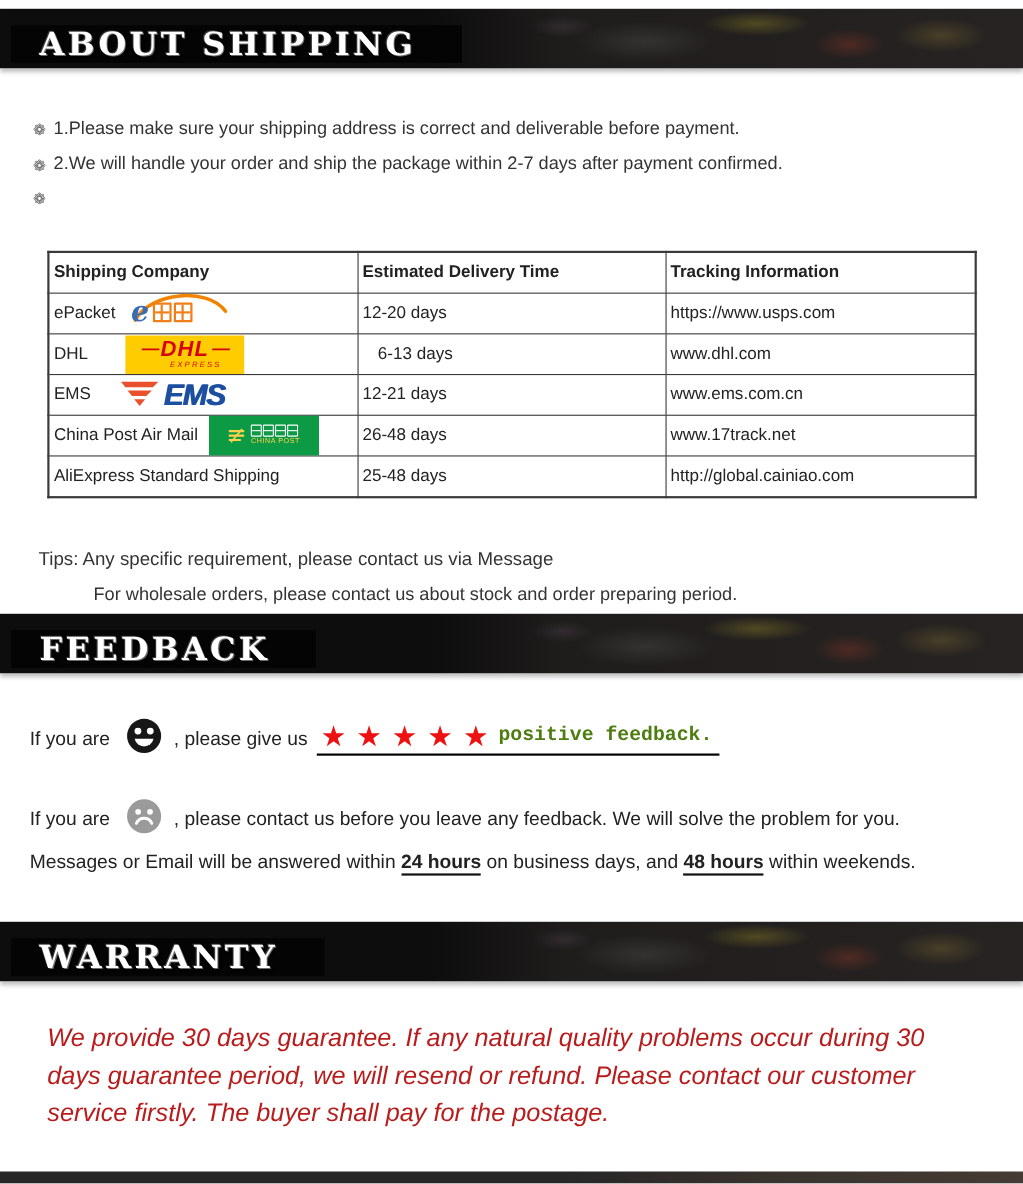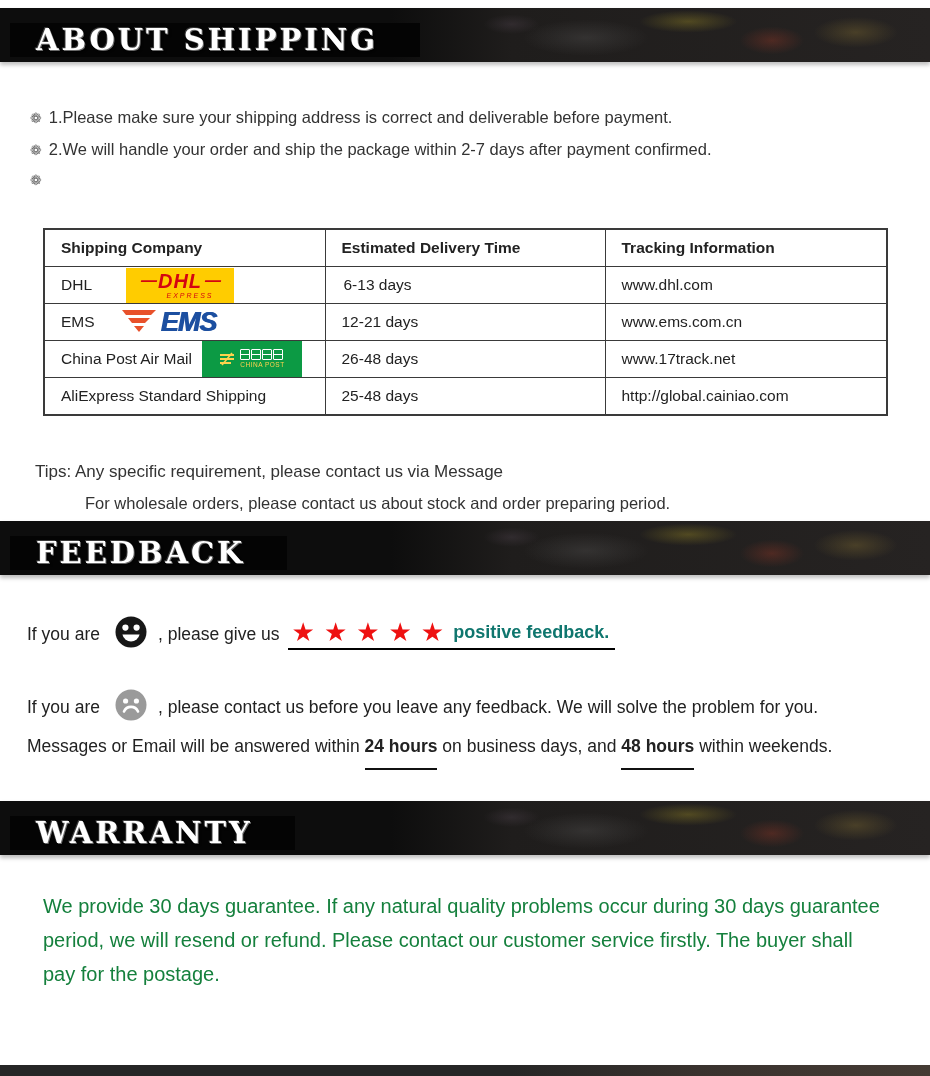--- a/index.html
+++ b/index.html
@@ -28,21 +28,21 @@
     letter-spacing:3px;white-space:nowrap;
     text-shadow:1px 1px 0 #6a6a6a,-1px -1px 0 #3a3a3a,2px 2px 2px #000;
   }
   
   .notes{margin:46px 0 0 30px;}
   .note-line{display:flex;align-items:center;margin-bottom:13px;font-size:16.5px;color:#333;}
   .note-flower{color:#666;font-size:14px;margin-right:7px;}
   
   table.ship{border-collapse:collapse;margin:40px 0 0 43px;width:843px;table-layout:fixed;}
   table.ship th, table.ship td{
-    border:1px solid #3a3a3a;height:36px;padding:0 0 0 16px;text-align:left;
+    border:1px solid #3a3a3a;height:36px;padding:0 0 0 4px;text-align:left;
     font-size:15.5px;color:#222;vertical-align:middle;
   }
   table.ship{border:2px solid #3a3a3a;}
   table.ship th{font-weight:bold;}
   col.c1{width:281px;} col.c2{width:280px;} col.c3{width:282px;}
   .company-cell{display:flex;align-items:center;gap:10px;}
   
   .logo{display:inline-flex;align-items:center;flex:none;}
   .cjk{display:inline-block;border-radius:1px;}
   .cjk.orange{width:13px;height:14px;margin-right:2px;
@@ -66,27 +66,27 @@
   .cpost-cn{display:flex;align-items:center;}
   .cpost-en{font-size:6.5px;color:#ffd24d;letter-spacing:.5px;margin-top:2px;line-height:1;}
   
   .tips1{margin:46px 0 0 35px;font-size:17px;color:#333;}
   .tips2{margin:12px 0 0 85px;font-size:16.5px;color:#333;}
   
   .fb-line1{margin:40px 0 0 27px;display:flex;align-items:center;font-size:17.5px;color:#222;}
   .fb-line1 .face{margin:0 10px 0 14px;}
   .fb-stars-wrap{display:inline-flex;align-items:center;border-bottom:2.5px solid #000;padding:0 6px 3px 4px;margin-left:8px;}
   .star{color:#ee1111;font-size:26px;margin-right:9px;line-height:1;}
-  .fb-link{font-weight:bold;font-size:18px;color:#0f766e;}
+  .fb-link{font-weight:bold;font-size:18px;color:#4d7c0f;font-family:Liberation Mono, monospace;}
   .fb-line2{margin:34px 0 0 27px;display:flex;align-items:center;font-size:17.5px;color:#222;}
   .fb-line2 .face{margin:0 10px 0 14px;}
   .fb-line3{margin:9px 0 0 27px;font-size:17.5px;color:#222;}
-  .hours{font-weight:bold;border-bottom:2.5px solid #111;padding-bottom:12px;}
-  
-  .warranty-text{margin:34px 40px 0 43px;width:845px;font-size:20px;line-height:34px;color:#15803d;}
+  .hours{font-weight:bold;border-bottom:2.5px solid #111;padding-bottom:1px;}
+  
+  .warranty-text{margin:34px 40px 0 43px;width:845px;font-size:23px;line-height:34px;color:#b91c1c;font-style:italic;}
   
   .bottom-strip{position:absolute;left:0;bottom:0;width:930px;height:11px;
     background:linear-gradient(90deg,#262626 0%,#262626 55%,#39322e 75%,#453b34 100%);}
 </style>
 </head>
 <body>
 
 <div class="banner">
   <div class="title-box">
     <span class="title">ABOUT SHIPPING</span>
@@ -111,20 +111,39 @@
   <colgroup>
       <col class="c1">
       <col class="c2">
       <col class="c3">
     </colgroup>
   <tbody>
       <tr>
     <th>Shipping Company</th>
     <th>Estimated Delivery Time</th>
     <th>Tracking Information</th>
+  </tr>
+  <tr>
+    <td>
+      <div class="company-cell">
+        <span>ePacket</span>
+        <span class="logo epacket">
+          <svg class="arc" width="96" height="36" viewBox="0 0 96 36">
+            <path d="M8 28 C 22 2, 74 -2, 90 20" stroke="#f08300" fill="none" stroke-width="3.2" stroke-linecap="round"></path>
+          </svg>
+          <span class="txt">
+            <span class="ep-e">e</span>
+            <span class="cjk orange"></span>
+                <span class="cjk orange"></span>
+          </span>
+        </span>
+      </div>
+    </td>
+    <td>12-20 days</td>
+    <td>https://www.usps.com</td>
   </tr>
   <tr>
     <td>
       <div class="company-cell">
         <span>DHL</span>
         <span class="logo dhl-box" style="margin-left:24px;">
           <span class="dhl-line">
             <span class="dhl-dash">—</span>
                 <span>DHL</span>
                 <span class="dhl-dash">—</span>

